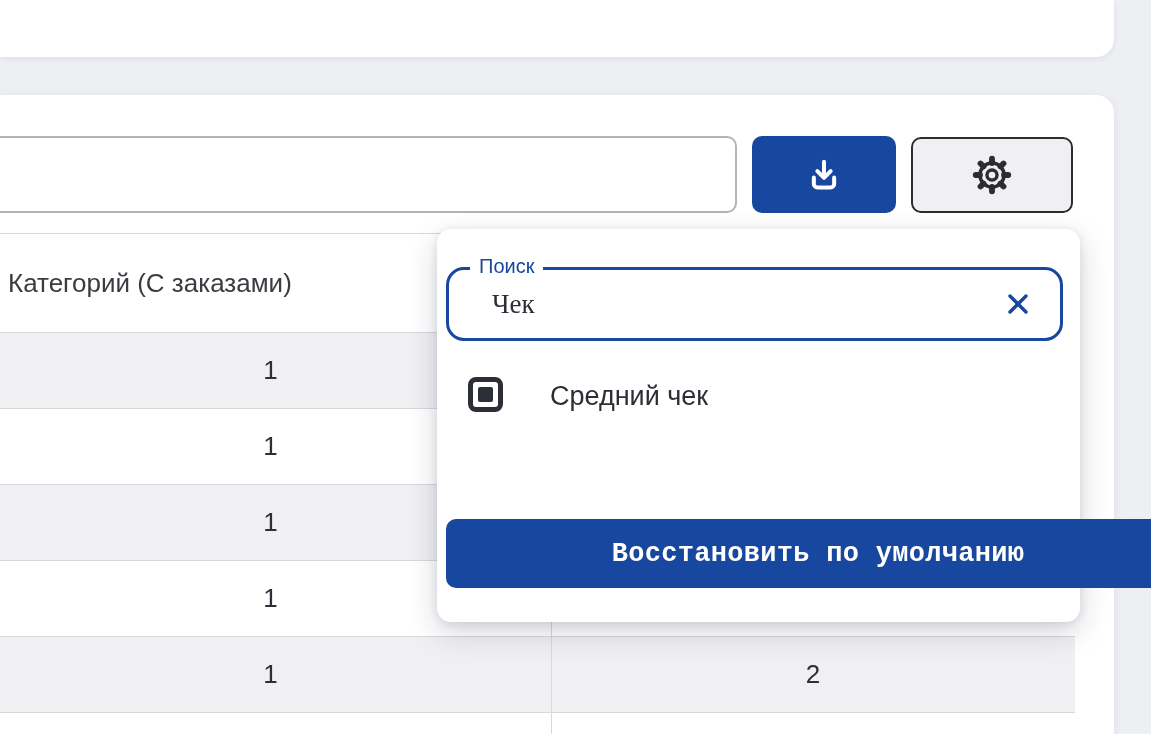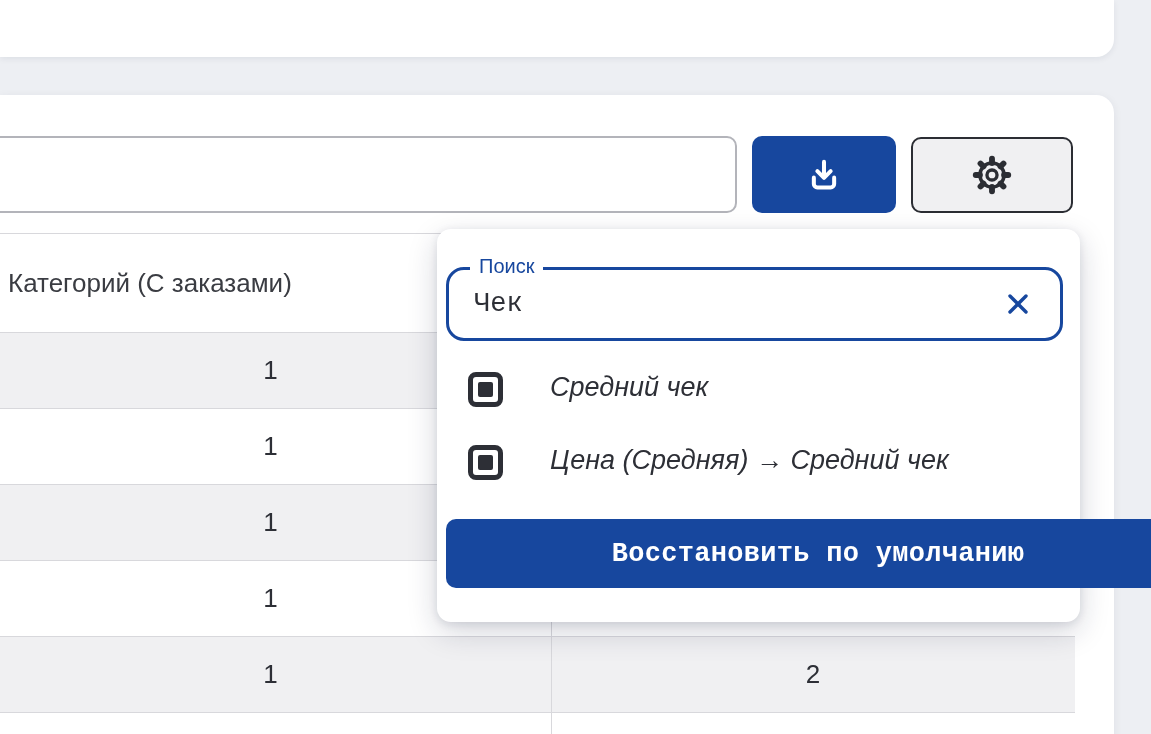--- a/index.html
+++ b/index.html
@@ -62,30 +62,30 @@
     position:absolute; left:9px; top:38px; width:617px; height:74px;
     border:3px solid #17479e; border-radius:18px; background:#fff;
   }
   .search-field .notch-label{
     position:absolute; top:-15px; left:21px; background:#fff;
     padding:0 9px; font-size:20px; color:#17479e; font-weight:500; line-height:1.1;
   }
   .search-field input{
     position:absolute; left:0; top:0; width:100%; height:100%;
     border:none; outline:none; background:transparent;
-    font-family:Liberation Mono, monospace;
-    font-size:27px; color:#2d2f36; padding:0 80px 0 25px;
+    font-family:Liberation Serif, serif;
+    font-size:27px; color:#2d2f36; padding:0 80px 0 43px;
   }
   .clear-btn{
     position:absolute; right:26px; top:50%; transform:translateY(-50%);
     width:32px; height:32px; display:flex; align-items:center; justify-content:center;
     background:transparent; border:none; cursor:pointer; padding:0;
   }
   .option-row{
-    position:absolute; left:31px; height:40px; display:flex; align-items:flex-start; cursor:pointer;font-style:italic;
+    position:absolute; left:31px; height:40px; display:flex; align-items:flex-end; cursor:pointer;
   }
   .option-row.o1{ top:143px; }
   .option-row.o2{ top:216px; }
   .checkbox{
     width:35px; height:35px; border:5px solid #2d2f36; border-radius:8px;
     display:flex; align-items:center; justify-content:center; margin-right:47px;
     background:#fff; flex:0 0 auto;
   }
   .checkbox .inner{ width:15px; height:15px; background:#2d2f36; border-radius:2px; }
   .option-label{ font-size:27px; color:#2d2f36; white-space:nowrap; }
@@ -181,21 +181,15 @@
     </button>
   </div>
 
   <div class="option-row o1">
     <span class="checkbox">
       <span class="inner"></span>
     </span>
     <span class="option-label">Средний чек</span>
   </div>
 
-  <div class="option-row o2">
-    <span class="checkbox">
-      <span class="inner"></span>
-    </span>
-    <span class="option-label">Цена (Средняя) → Средний чек</span>
-  </div>
 
   <button class="reset-btn">Восстановить по умолчанию</button>
 </div>
 
 </body></html>

